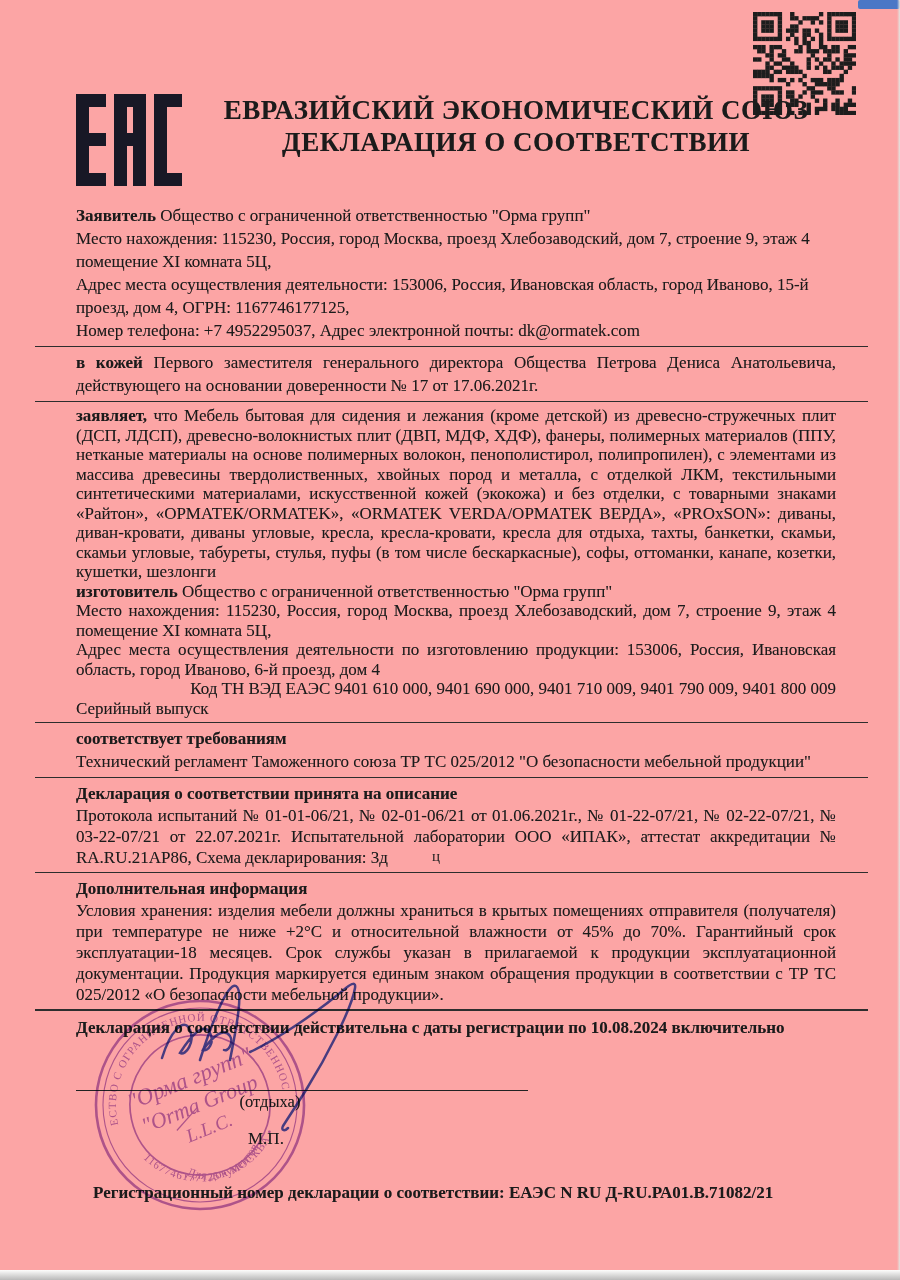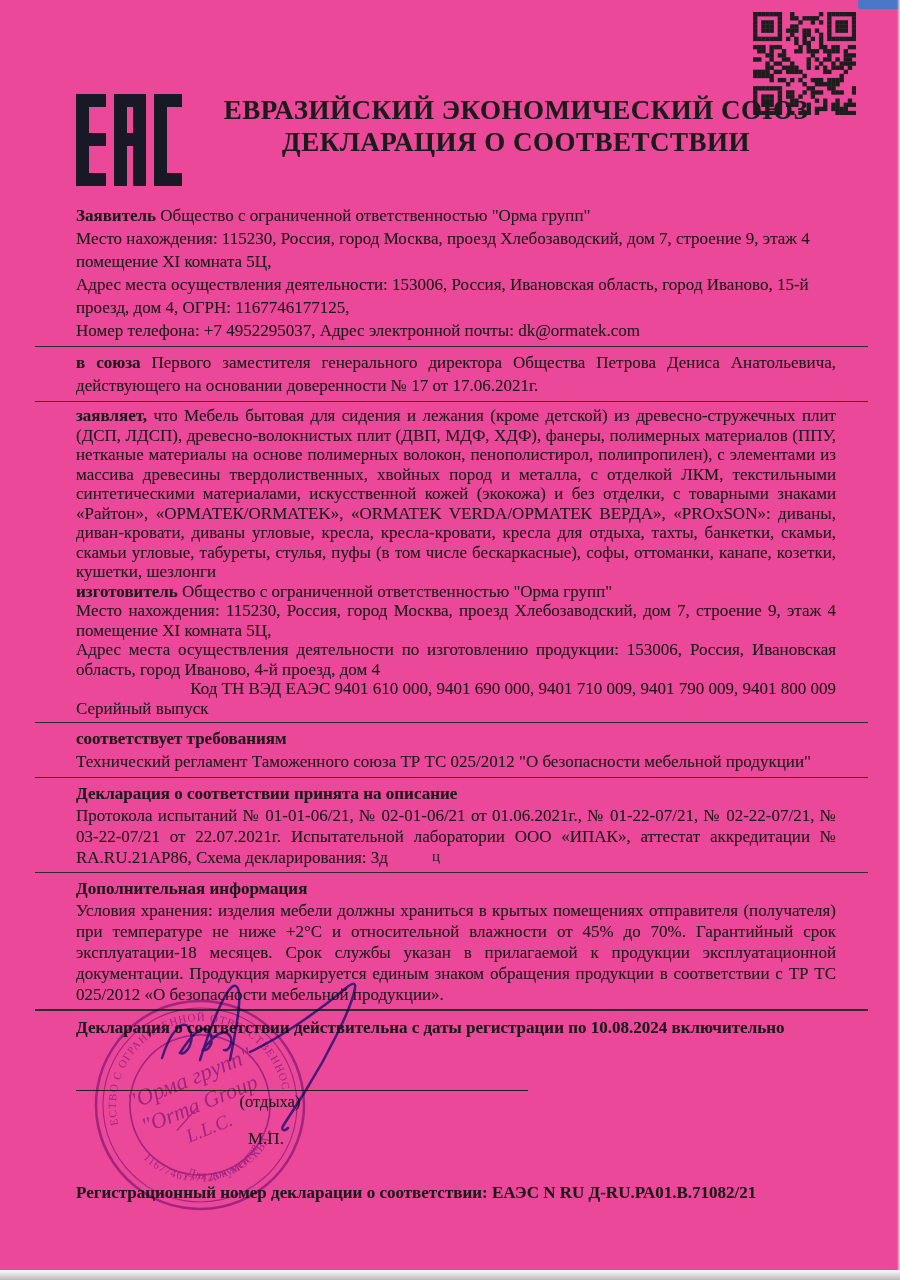--- a/index.html
+++ b/index.html
@@ -1,16 +1,16 @@
 <!DOCTYPE html>
 <html><head>
 <meta charset="utf-8">
 <style>
   html,body{margin:0;padding:0;background:#e8e8e8;}
-  .page{position:relative;width:900px;height:1280px;background:#ec4899;overflow:hidden;
+  .page{position:relative;width:900px;height:1280px;background:#fca5a5;overflow:hidden;
         font-family:"Liberation Serif","DejaVu Serif",serif;color:#1b1b1b;}
   .content{position:absolute;left:76px;right:64px;top:0;
            text-shadow:0 0 .5px rgba(40,40,40,.35);}
   p{margin:0;}
   
   .header{display:flex;align-items:flex-start;margin-top:92px;margin-bottom:18px;}
   .eac{width:106px;height:92px;flex:0 0 auto;margin-top:2px;}
   .eac rect{fill:#181826;}
   .titles{flex:1;text-align:center;padding-top:2px;padding-left:14px;}
   .title-line{font-weight:bold;font-size:27px;line-height:32px;letter-spacing:.5px;white-space:nowrap;}
@@ -25,21 +25,21 @@
   
   .sigrow{display:flex;margin-top:30px;}
   .sigleft{width:452px;}
   .sigline{border-bottom:1.7px solid #222;height:21px;}
   .sigcap{text-align:center;font-size:16.5px;line-height:22px;transform:translateX(-32px);}
   .sigright{margin-left:auto;width:280px;text-align:center;margin-right:18px;}
   .holder{display:inline-block;border-bottom:1.6px solid #222;padding:0 6px 1px 6px;
           font-size:17px;line-height:22px;}
   .holdercap{font-size:16.5px;line-height:24px;}
   .mp{font-size:17px;margin-top:16px;margin-left:172px;}
-  .regnum{margin-top:32px;}
+  .regnum{margin-top:32px;margin-left:17px;}
   
   .corner-bar{position:absolute;top:0;right:0;width:42px;height:9px;background:#4a77c6;border-radius:2px;}
   .qr{position:absolute;top:12px;right:44px;width:103px;height:103px;}
   .qr rect{fill:#1d1d1d;}
   
   .stamp{position:absolute;left:85px;top:990px;width:230px;height:230px;
          opacity:.78;mix-blend-mode:multiply;filter:blur(.3px);}
   .stamp .ln{stroke:#9a5cc8;fill:none;}
   .stamp text{fill:#9a5cc8;font-family:"Liberation Serif",serif;}
   .stamp .it{font-style:italic;}
@@ -381,29 +381,29 @@
       </div>
     </div>
 
     <p class="blk"><b>Заявитель</b> <span>Общество с ограниченной ответственностью "Орма групп"</span></p>
     <p class="blk">Место нахождения: 115230, Россия, город Москва, проезд Хлебозаводский, дом 7, строение 9, этаж 4 помещение XI комната 5Ц,</p>
     <p class="blk">Адрес места осуществления деятельности: 153006, Россия, Ивановская область, город Иваново, 15-й проезд, дом 4, ОГРН: 1167746177125,</p>
     <p class="blk">Номер телефона: +7 4952295037, Адрес электронной почты: dk@ormatek.com</p>
 
     <div class="rule"></div>
 
-    <p class="blk just"><b>в союза</b> <span>Первого заместителя генерального директора Общества Петрова Дениса Анатольевича, действующего на основании доверенности № 17 от 17.06.2021г.</span></p>
+    <p class="blk just"><b>в кожей</b> <span>Первого заместителя генерального директора Общества Петрова Дениса Анатольевича, действующего на основании доверенности № 17 от 17.06.2021г.</span></p>
 
     <div class="rule"></div>
 
     <p class="dense"><b>заявляет,</b> <span>что Мебель бытовая для сидения и лежания (кроме детской) из древесно-стружечных плит (ДСП, ЛДСП), древесно-волокнистых плит (ДВП, МДФ, ХДФ), фанеры, полимерных материалов (ППУ, нетканые материалы на основе полимерных волокон, пенополистирол, полипропилен), с элементами из массива древесины твердолиственных, хвойных пород и металла, с отделкой ЛКМ, текстильными синтетическими материалами, искусственной кожей (экокожа) и без отделки, с товарными знаками «Райтон», «ОРМАТЕК/ORMATEK», «ORMATEK VERDA/ОРМАТЕК ВЕРДА», «PROxSON»: диваны, диван-кровати, диваны угловые, кресла, кресла-кровати, кресла для отдыха, тахты, банкетки, скамьи, скамьи угловые, табуреты, стулья, пуфы (в том числе бескаркасные), софы, оттоманки, канапе, козетки, кушетки, шезлонги</span></p>
 
     <p class="dense"><b>изготовитель</b> <span>Общество с ограниченной ответственностью "Орма групп"</span></p>
     <p class="dense">Место нахождения: 115230, Россия, город Москва, проезд Хлебозаводский, дом 7, строение 9, этаж 4 помещение XI комната 5Ц,</p>
-    <p class="dense">Адрес места осуществления деятельности по изготовлению продукции: 153006, Россия, Ивановская область, город Иваново, 4-й проезд, дом 4</p>
+    <p class="dense">Адрес места осуществления деятельности по изготовлению продукции: 153006, Россия, Ивановская область, город Иваново, 6-й проезд, дом 4</p>
     <p class="dense" style="text-align:right">Код ТН ВЭД ЕАЭС  9401 610 000, 9401 690 000, 9401 710 009, 9401 790 009, 9401 800 009</p>
     <p class="dense" style="text-align:left">Серийный выпуск</p>
 
     <div class="rule"></div>
 
     <p class="boldline">соответствует требованиям</p>
     <p class="blk just">Технический регламент Таможенного союза ТР ТС 025/2012 "О безопасности мебельной продукции"</p>
 
     <div class="rule"></div>
 

